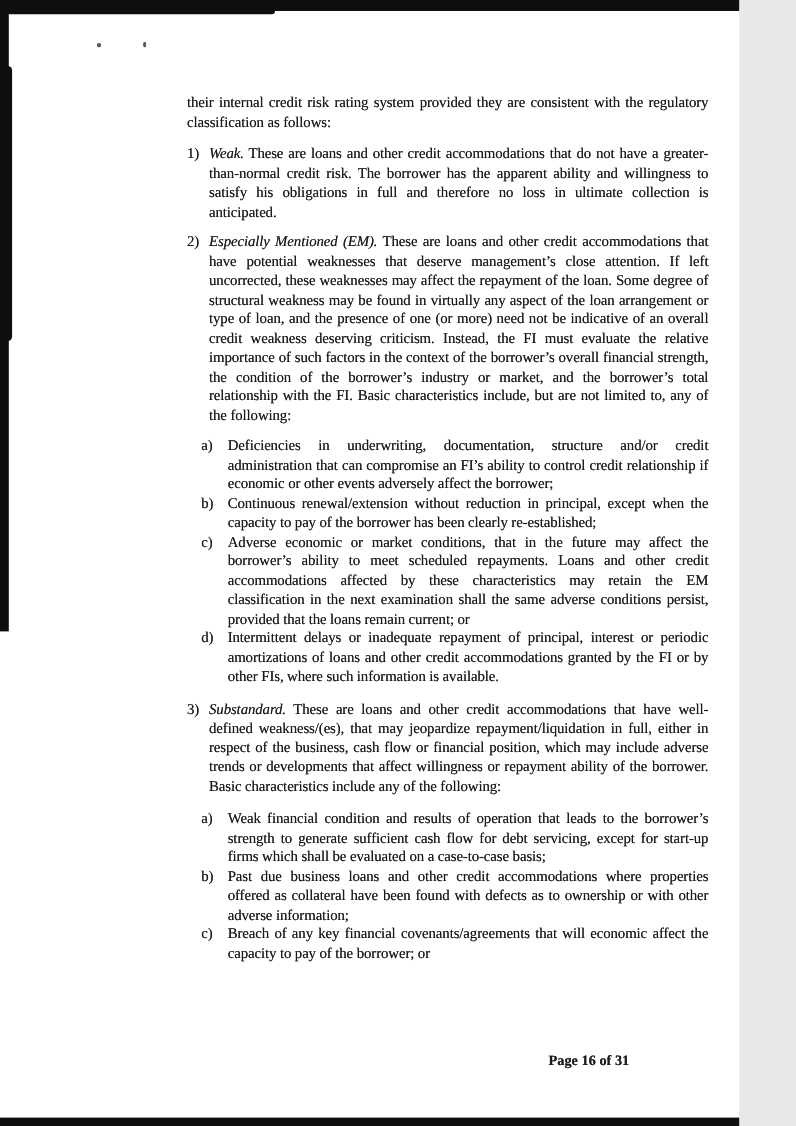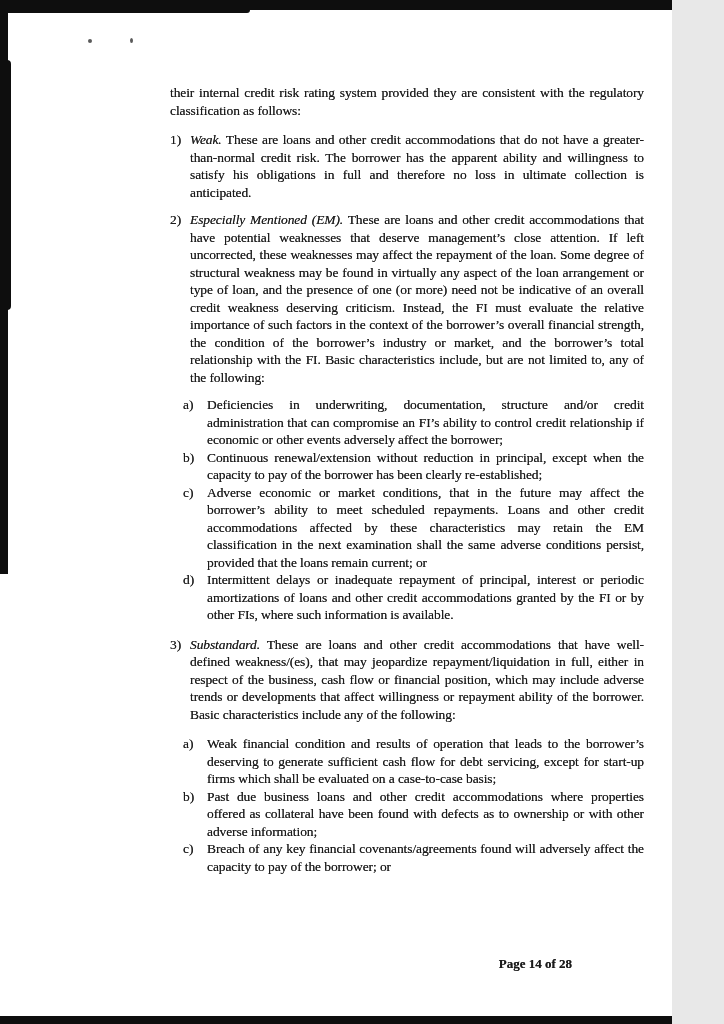--- a/index.html
+++ b/index.html
@@ -99,29 +99,29 @@
     </div>
 
     <div class="li1 last">
       <span class="m">3)</span>
       <span class="t jt"><span class="lead">Substandard.</span><span> These are loans and other credit accommodations that have well-defined weakness/(es), that may jeopardize repayment/liquidation in full, either in respect of the business, cash flow or financial position, which may include adverse trends or developments that affect willingness or repayment ability of the borrower.  Basic characteristics include any of the following:</span></span>
     </div>
 
     <div class="sub">
       <div class="li2">
         <span class="m">a)</span>
-        <span class="t jt">Weak financial condition and results of operation that leads to the borrower’s deserving to generate sufficient cash flow for debt servicing, except for start-up firms which shall be evaluated on a case-to-case basis;</span>
+        <span class="t jt">Weak financial condition and results of operation that leads to the borrower’s strength to generate sufficient cash flow for debt servicing, except for start-up firms which shall be evaluated on a case-to-case basis;</span>
       </div>
       <div class="li2">
         <span class="m">b)</span>
         <span class="t jt">Past due business loans and other credit accommodations where properties offered as collateral have been found with defects as to ownership or with other adverse information;</span>
       </div>
       <div class="li2">
         <span class="m">c)</span>
-        <span class="t jt">Breach of any key financial covenants/agreements found will adversely affect the capacity to pay of the borrower; or</span>
+        <span class="t jt">Breach of any key financial covenants/agreements that will economic affect the capacity to pay of the borrower; or</span>
       </div>
     </div>
 
   </div>
 
-  <div class="footer">Page 14 of 28</div>
+  <div class="footer">Page 16 of 31</div>
 
 </div>
 
 </body></html>

